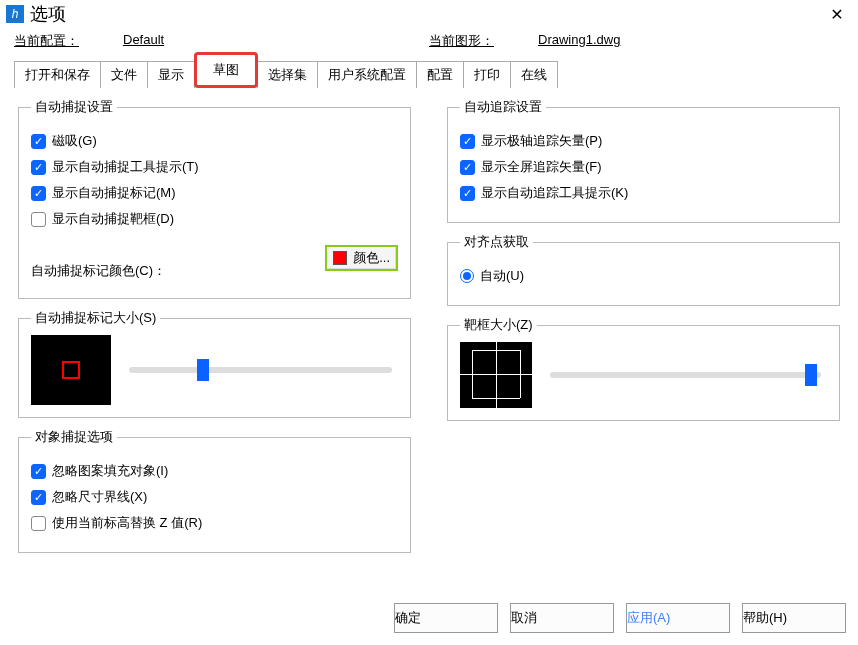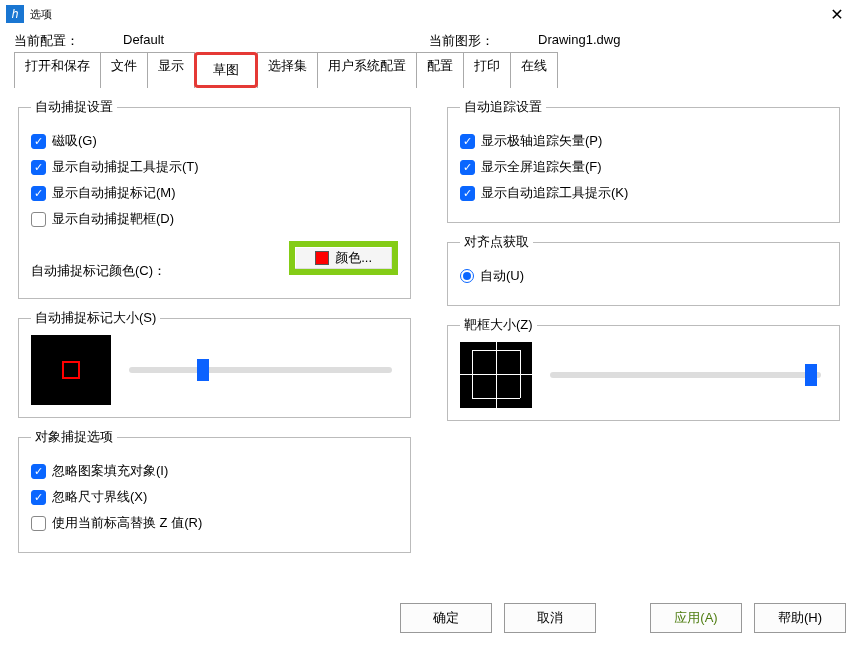--- a/index.html
+++ b/index.html
@@ -23,36 +23,37 @@
   }
   .app-icon {
     width: 18px; height: 18px;
     background: #1976d2;
     color: #fff;
     display: flex; align-items: center; justify-content: center;
     font-style: italic;
     font-size: 12px;
     margin-right: 6px;
   }
-  .titlebar .title { flex: 1; font-size: 11px; }
+  .titlebar .title { flex: 1; font-size: 18px; }
   .close-btn {
     width: 30px; height: 24px;
     display: flex; align-items: center; justify-content: center;
     font-size: 16px;
     cursor: default;
   }
   .inforow {
     display: flex;
     padding: 4px 14px 2px 14px;
   }
   .inforow .val { margin-left: 44px; }
-  .inforow .half { flex: 1; display: flex; }
+  .inforow .half { flex: 1; display: flex; text-decoration: underline; }
   .tabs {
     display: flex;
     padding: 0 14px;
+    align-items: flex-end;
   }
   .tab {
     padding: 4px 10px;
     border: 1px solid #aaa;
     border-bottom: none;
     background: #fff;
     margin-right: -1px;
     position: relative;
     cursor: default;
   }
@@ -112,22 +113,22 @@
     display:flex;align-items:center;justify-content:center;
     background:#fff;
   }
   .radio-dot.sel { border-color:#0a66ff; }
   .radio-dot.sel::after{
     content:""; width:8px;height:8px;border-radius:50%;background:#0a66ff;
   }
   .row { display:flex; align-items:center; margin:6px 0; }
   .row .rlabel { flex:1; text-align:left;margin-top:26px; }
   .color-btn {
-    border: 6px solid #84cc16;
-    padding: 2px 20px;
+    border: 2px solid #84cc16;
+    padding: 2px 6px;
     display:inline-flex; align-items:center;
     background:#f5f5f5;
     box-shadow: inset -1px -1px 0 #ddd, inset 1px 1px 0 #fff;
     margin-left: 23px;
   }
   .color-swatch {
     width:14px;height:14px;background:#f00;margin-right:6px;border:1px solid #555;
   }
   .spinbox {
     border:1px solid #888;
@@ -158,23 +159,23 @@
     position:absolute;top:-8px;width:12px;height:22px;background:#0b62ff;
   }
   .grid-preview{
     width:72px;height:66px;background:#000;position:relative;
   }
   .grid-preview .gline{position:absolute;background:#fff;}
   .buttons {
     position:absolute;bottom:12px;right:12px;display:flex;gap:12px;
   }
   .btn{
-    border:1px solid #999;background:#fcfcfc;padding:5px 0;width:92px;text-align:center;
-  }
-  .btn.disabled{color:#4d7c0f;margin-left:42px;}
+    border:1px solid #999;background:#fcfcfc;padding:5px 0;width:104px;text-align:left;
+  }
+  .btn.disabled{color:#3b82f6;}
 </style>
 </head>
 <body>
 
 <div class="titlebar">
   <div class="app-icon">h</div>
   <div class="title">选项</div>
   <div class="close-btn">✕</div>
 </div>
 

